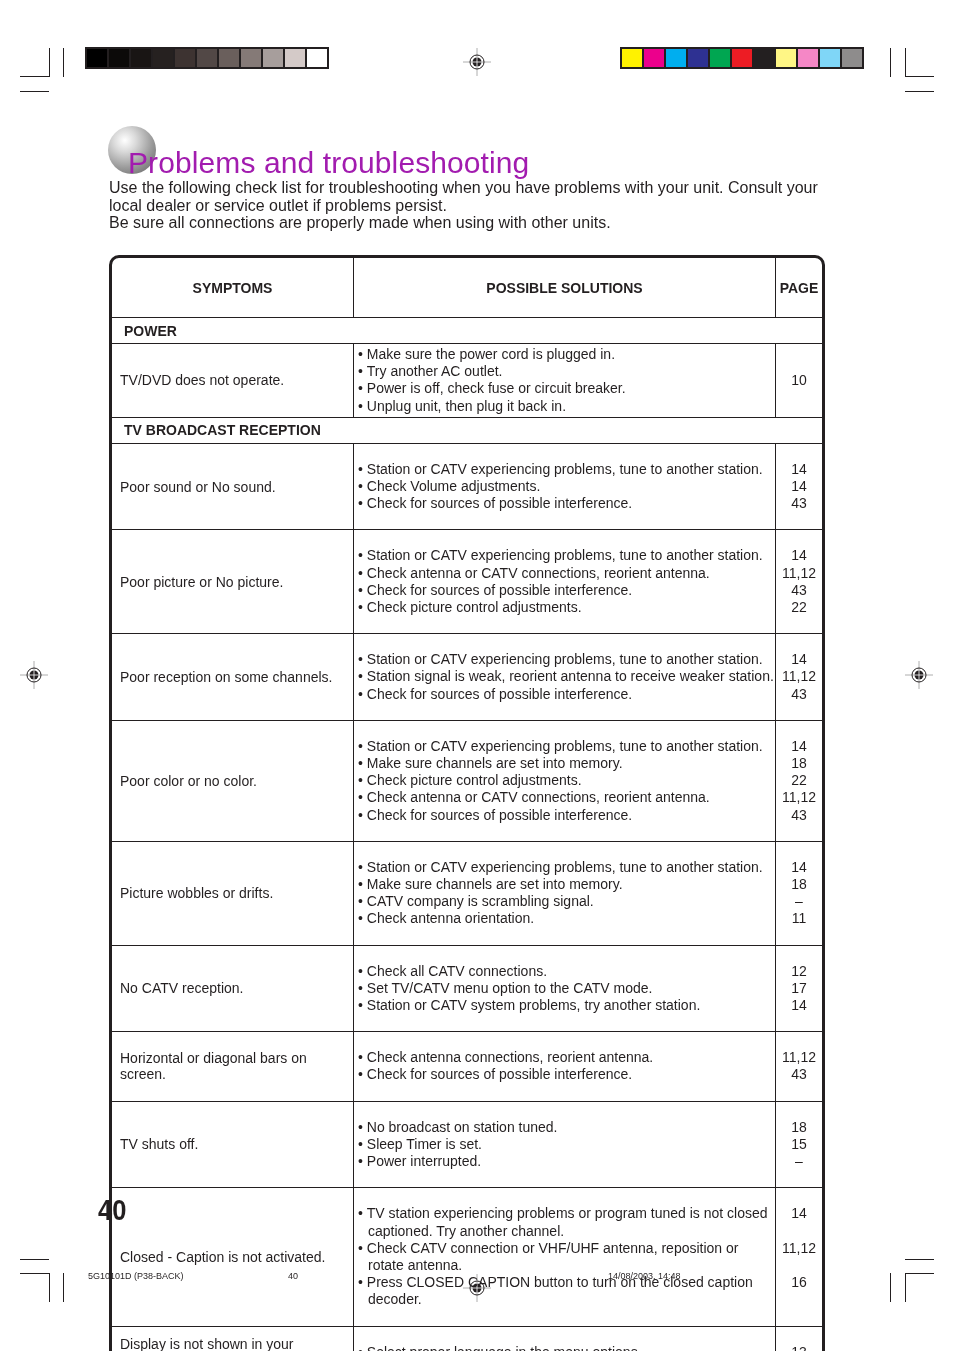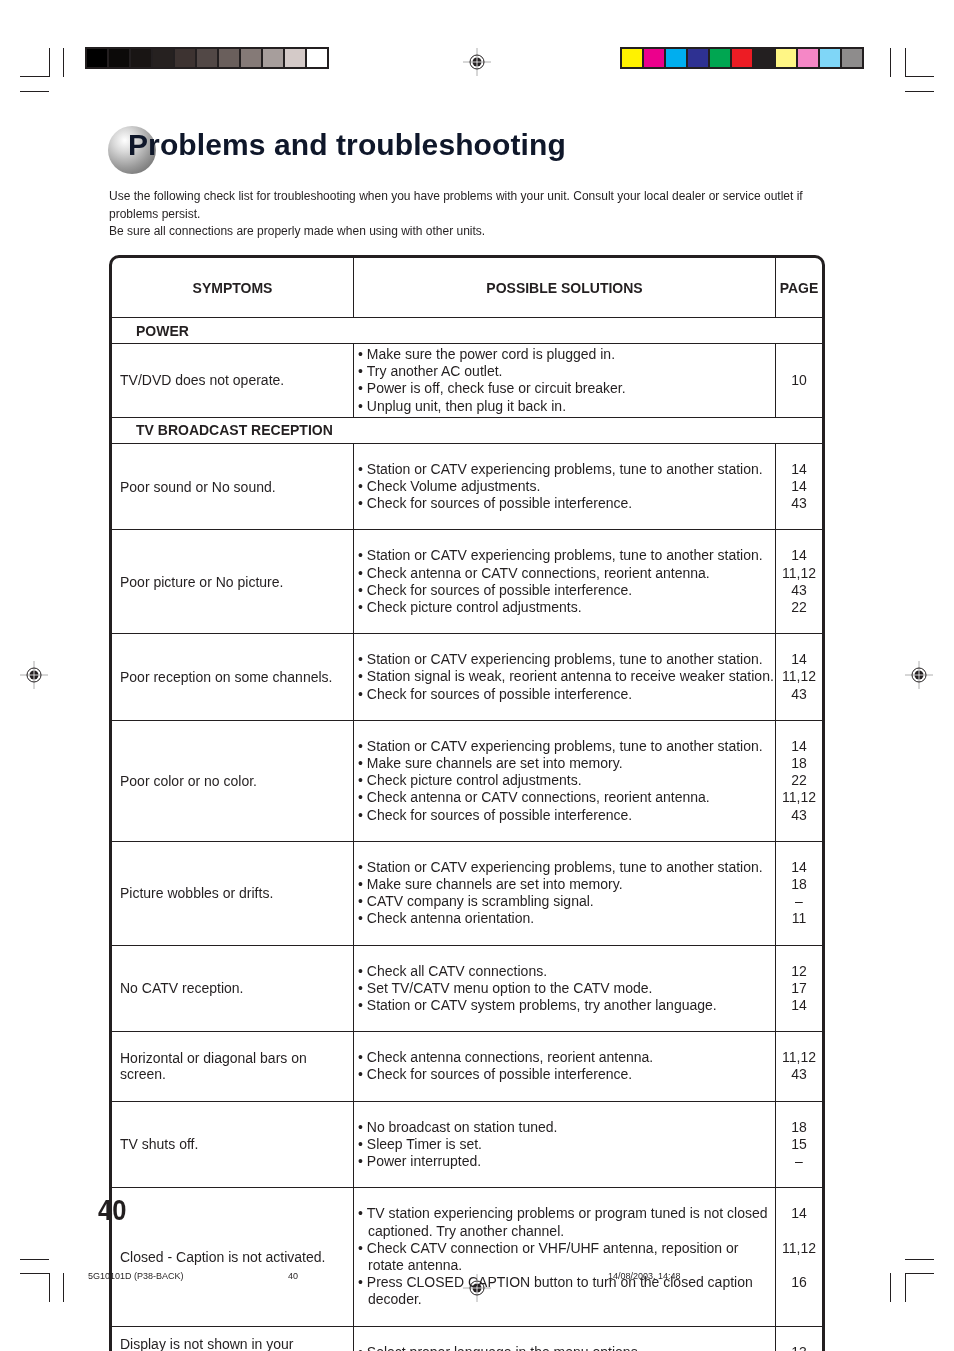--- a/index.html
+++ b/index.html
@@ -5,35 +5,35 @@
   html, body { margin: 0; padding: 0; background: #ffffff; }
   body { width: 954px; height: 1351px; position: relative; overflow: hidden;
          font-family: "Liberation Sans", sans-serif; color: #231f20; }
   .line { position: absolute; background: #231f20; }
   .swatches { position: absolute; display: flex; border: 2px solid #231f20; background:#231f20; gap: 2px; }
   .swatch { width: 20px; height: 18px; }
   .regmark { position: absolute; width: 28px; height: 28px; }
   .title-wrap { position: absolute; left: 108px; top: 126px; height: 48px; }
   .title-ball { position: absolute; left: 0; top: 0; width: 48px; height: 48px; border-radius: 50%;
     background: radial-gradient(circle at 35% 30%, #ffffff 0%, #d9d9d9 25%, #9a9a9a 60%, #5a5a5a 100%); }
-  .title-text { position: absolute; left: 20px; top: 2px; font-size: 30px; font-weight: bold; white-space: nowrap; color:#0f172a; letter-spacing: 0.1px; }
-  .intro { position: absolute; left: 109px; top: 179px; width: 730px; font-size: 12px; line-height: 17.5px; margin-top: 9px; }
+  .title-text { position: absolute; left: 20px; top: 20px; font-size: 30px; font-weight: normal; white-space: nowrap; color:#a21caf; letter-spacing: 0.1px; }
+  .intro { position: absolute; left: 109px; top: 179px; width: 730px; font-size: 16px; line-height: 17.5px; }
   .intro p { margin: 0; }
   .tbl-wrap { position: absolute; left: 109px; top: 255px; width: 710px; border: 3px solid #231f20; border-radius: 10px; overflow: hidden; }
   table { border-collapse: collapse; width: 100%; font-size: 14px; }
   td, th { border: 1px solid #231f20; vertical-align: middle; }
   th { font-weight: bold; font-size: 14px; height: 25px; padding: 0; }
   tr:first-child th { border-top: none; }
   th:first-child, td:first-child { border-left: none; }
   th:last-child, td:last-child { border-right: none; }
   tr:last-child td { border-bottom: none; }
   .c-sym { width: 225px; padding: 0 8px; }
   .c-sol { padding: 2px 0 2px 4px; }
   .c-page { width: 46px; text-align: center; padding: 17px 0; }
-  .section td { font-weight: bold; height: 25px; padding: 0 24px; }
+  .section td { font-weight: bold; height: 25px; padding: 0 12px; }
   .sol-item { display: block; line-height: 17.2px; padding-left: 10px; text-indent: -10px; }
   .sol-item::before { content: "\2022\00a0"; }
   .pg-item { display: block; line-height: 17.2px; }
   .page-num { position: absolute; left: 98px; top: 1193px; font-size: 30px; font-weight: bold; font-family: "Liberation Sans", sans-serif; transform: scaleX(0.85); transform-origin: left; }
   .footer { position: absolute; top: 1271px; font-size: 9px; font-family: "Liberation Sans", sans-serif; }
 </style>
 </head>
 <body>
 
 <div class="line" style="left:20px;top:76px;width:29px;height:1px;"></div>
@@ -225,21 +225,21 @@
             <span class="pg-item">18</span>
             <span class="pg-item">–</span>
             <span class="pg-item">11</span>
           </td>
         </tr>
         <tr>
           <td class="c-sym">No CATV reception.</td>
           <td class="c-sol">
             <span class="sol-item">Check all CATV connections.</span>
             <span class="sol-item">Set TV/CATV menu option to the CATV mode.</span>
-            <span class="sol-item">Station or CATV system problems, try another language.</span>
+            <span class="sol-item">Station or CATV system problems, try another station.</span>
           </td>
           <td class="c-page">
             <span class="pg-item">12</span>
             <span class="pg-item">17</span>
             <span class="pg-item">14</span>
           </td>
         </tr>
         <tr>
           <td class="c-sym">Horizontal or diagonal bars on screen.</td>
           <td class="c-sol">

